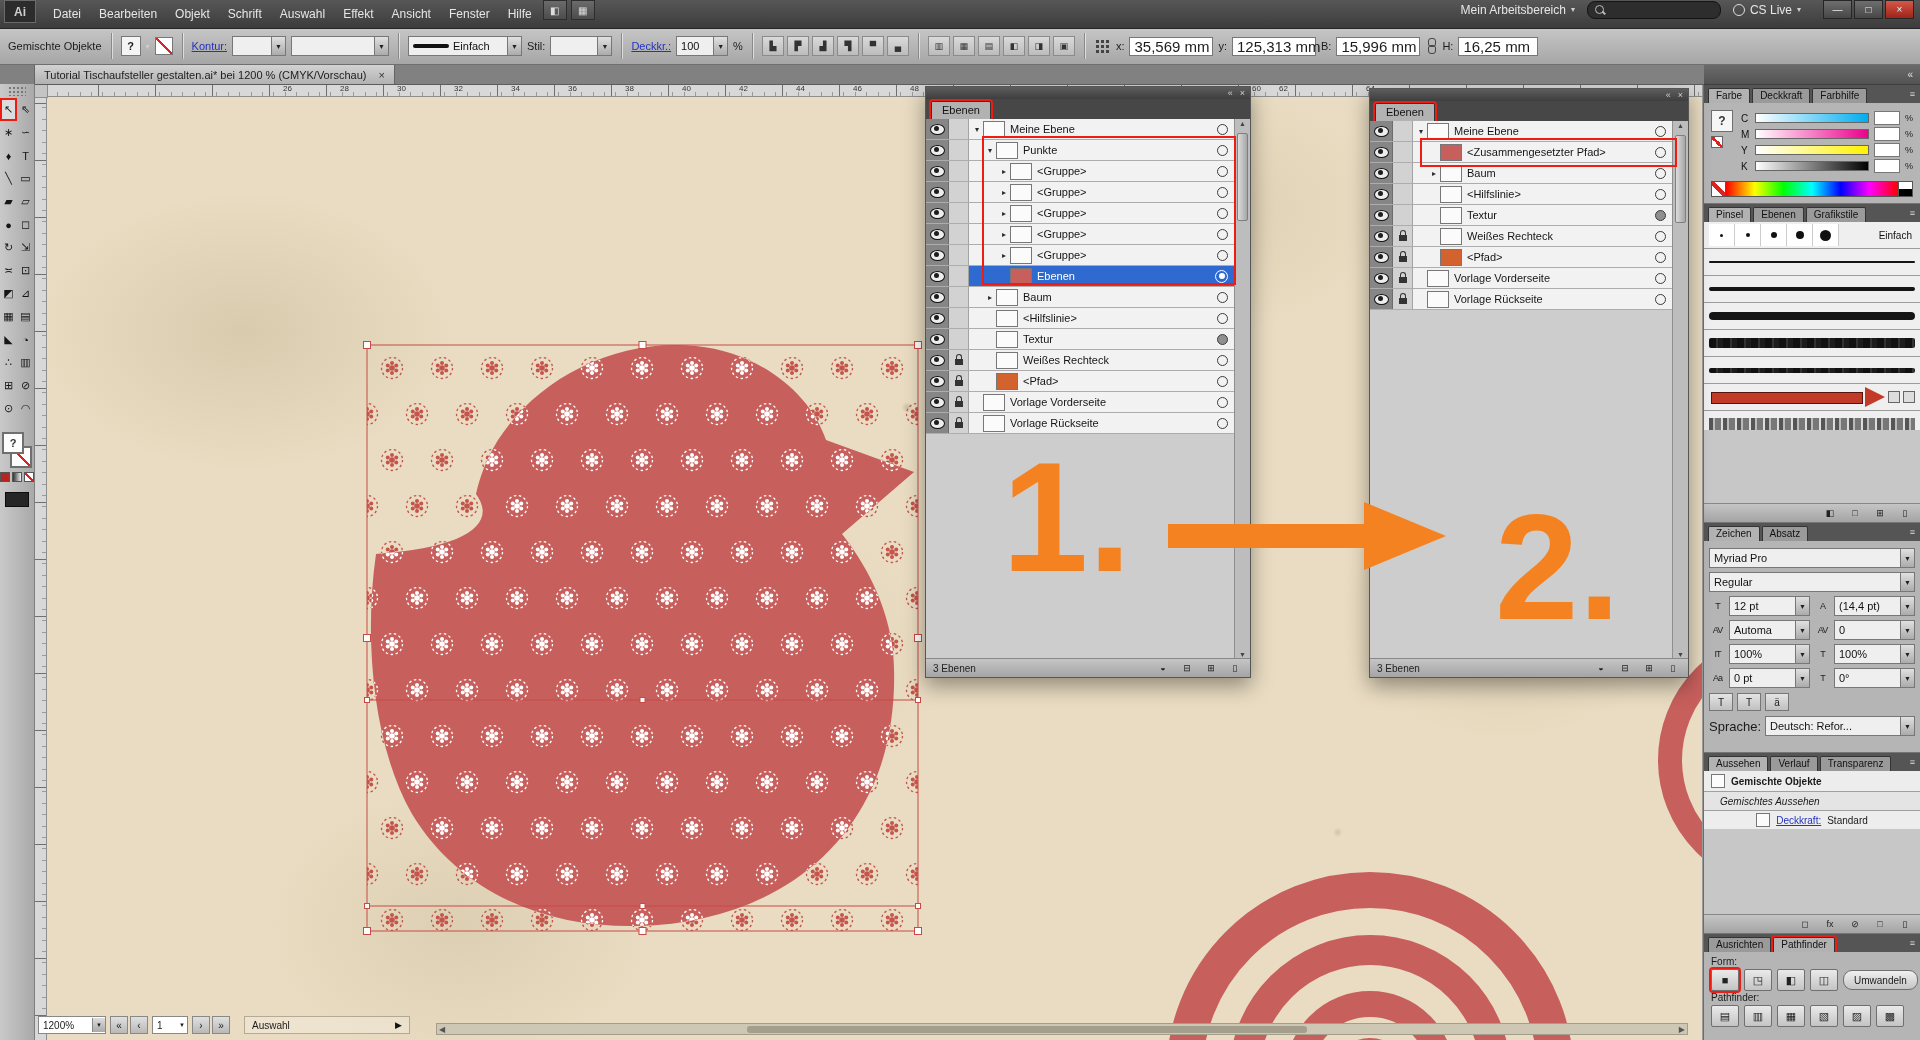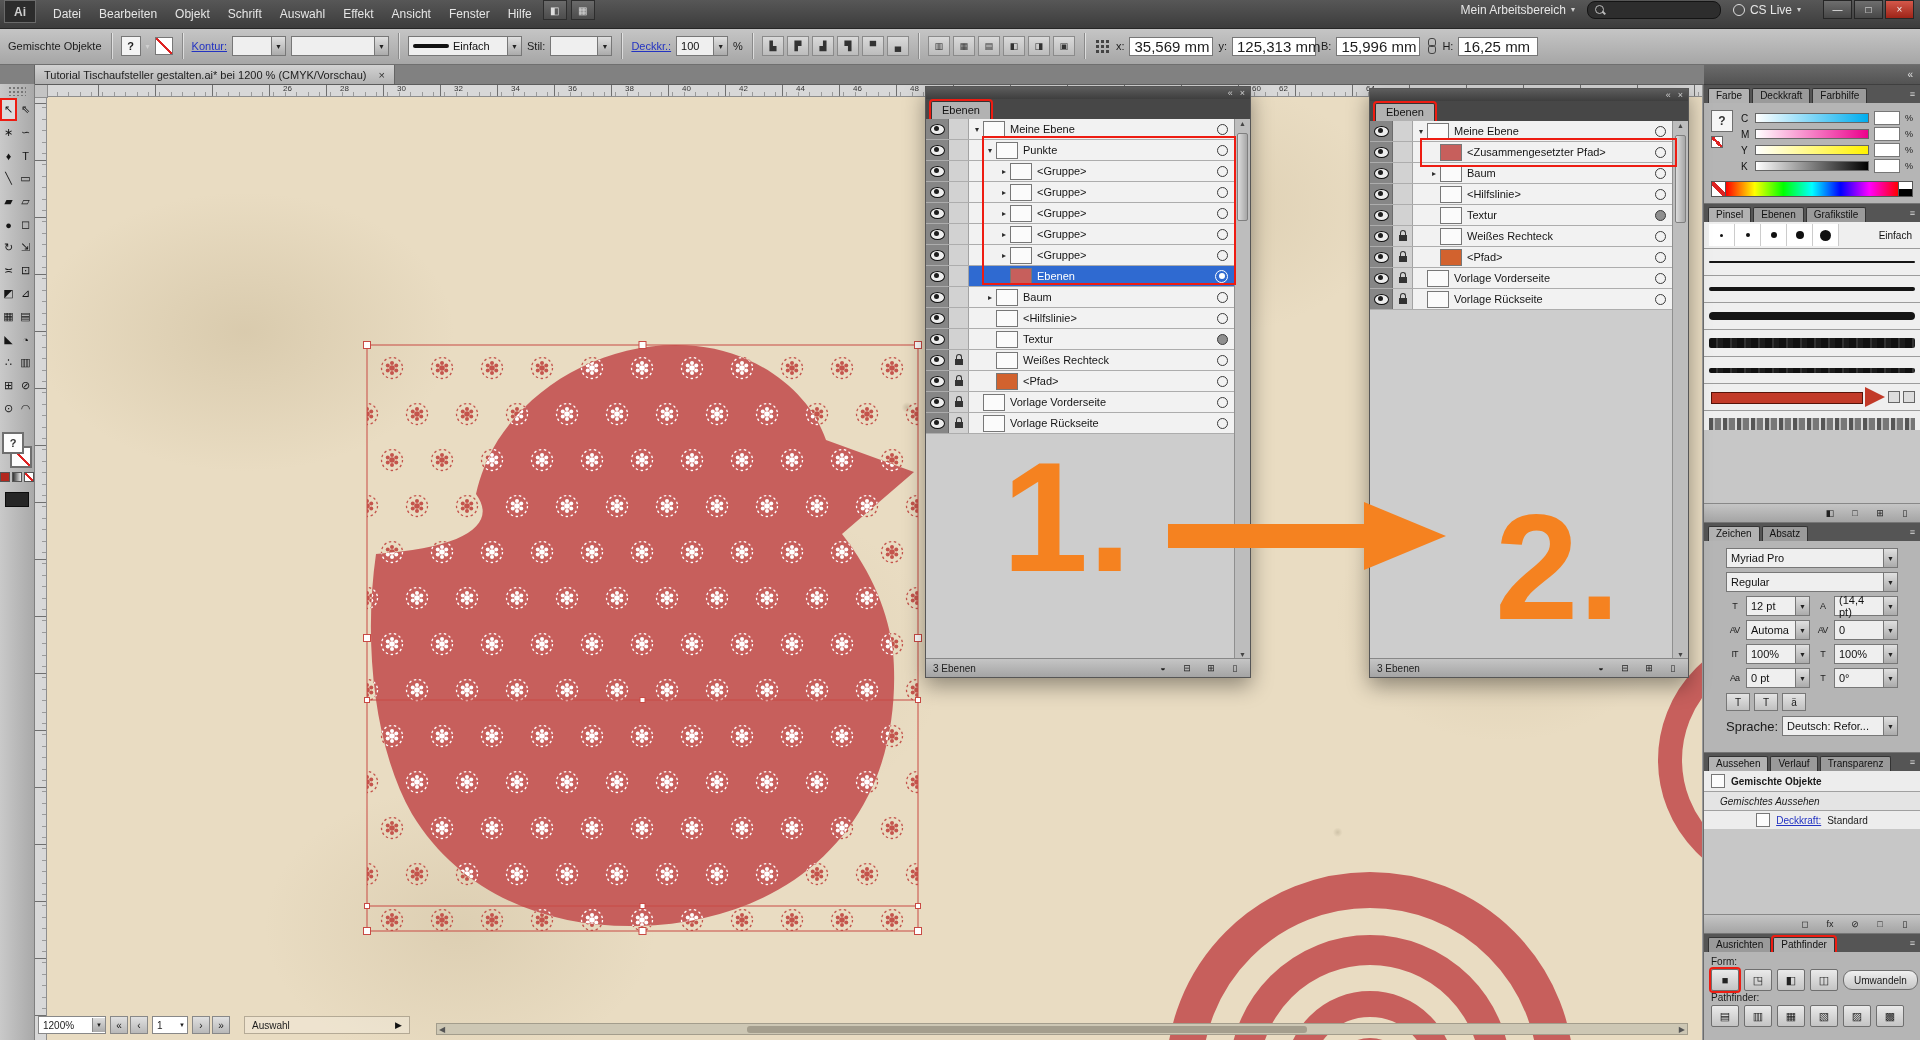--- a/index.html
+++ b/index.html
@@ -198,21 +198,21 @@
   .arrow-sample{position:relative;flex:1;height:20px;}
   .arrow-shaft{position:absolute;left:2px;right:22px;top:5px;height:10px;background:#c23a28;border:1px solid #571309;}
   .arrow-head{position:absolute;right:0;top:0;width:0;height:0;border-left:20px solid #c23a28;
     border-top:10px solid transparent;border-bottom:10px solid transparent;}
   .tile{width:10px;height:10px;border:1px solid #666;background:#ddd;margin-left:3px;}
   .ornate{flex:1;height:12px;background:repeating-linear-gradient(90deg,#555 0 4px,#bbb 4px 6px,#777 6px 12px,#ddd 12px 14px);}
   .pfill{position:absolute;left:0;right:0;bottom:18px;top:208px;background:#c7c7c7;}
   .dfoot{position:absolute;left:0;right:0;bottom:0;height:18px;background:linear-gradient(#c5c5c5,#a4a4a4);
     border-top:1px solid #888;display:flex;align-items:center;justify-content:flex-end;font-size:10px;padding:0 7px;gap:9px;}
   
-  .zeichen-body{height:212px;padding:5px 22px 0;box-sizing:border-box;}
+  .zeichen-body{height:212px;padding:5px 5px 0;box-sizing:border-box;}
   .z-row{display:flex;gap:4px;align-items:center;height:24px;}
   .z-icon{width:17px;font-size:9px;color:#222;text-align:center;flex:none;letter-spacing:-1px;}
   .z-combo{flex:1;}
   .z-half{display:flex;align-items:center;gap:3px;flex:1;min-width:0;}
   .tbtn{width:22px;height:16px;border:1px solid #777;background:linear-gradient(#e4e4e4,#c0c0c0);display:flex;
     align-items:center;justify-content:center;font-size:10px;flex:none;}
   .sprache{font-size:13px;}
   
   .aussehen-body{height:162px;}
   .arow{height:20px;display:flex;align-items:center;padding:0 7px;gap:6px;border-bottom:1px solid #a0a0a0;background:#ededed;font-size:10px;}

